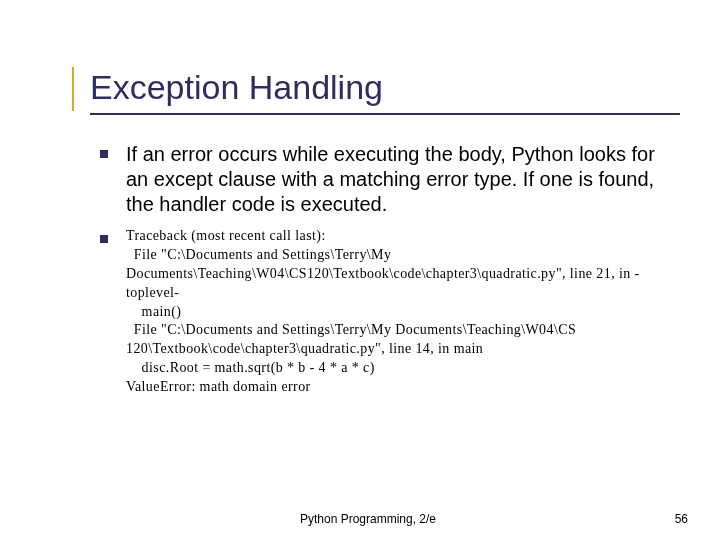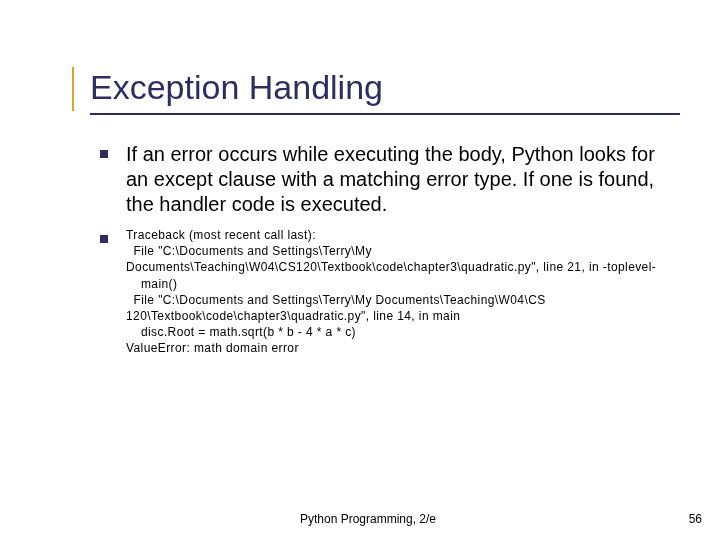--- a/index.html
+++ b/index.html
@@ -58,22 +58,22 @@
   }
   .bullet-icon {
     position: absolute;
     left: 0;
     top: 8px;
     width: 8px;
     height: 8px;
     background: #2d2d60;
   }
   .traceback {
-    font-family: Liberation Sans, sans-serif;
-    font-size: 12px;
+    font-family: Liberation Serif, serif;
+    font-size: 14px;
     line-height: 1.35;
     white-space: pre-wrap;
     color: #000;
     margin-top: 6px;
     margin-left: 26px;
     letter-spacing: 0.4px;
   }
   .footer {
     position: absolute;
     bottom: 28px;
@@ -83,21 +83,21 @@
     color: #000;
   }
   .footer-center {
     position: absolute;
     left: 16px;
     right: 0;
     text-align: center;
   }
   .footer-right {
     position: absolute;
-    right: 18px;
+    right: 32px;
     text-align: right;
   }
 </style>
 </head>
 <body>
 
 <div class="slide">
 
   <div class="accent-line"></div>
   <div class="title">Exception Handling</div>

